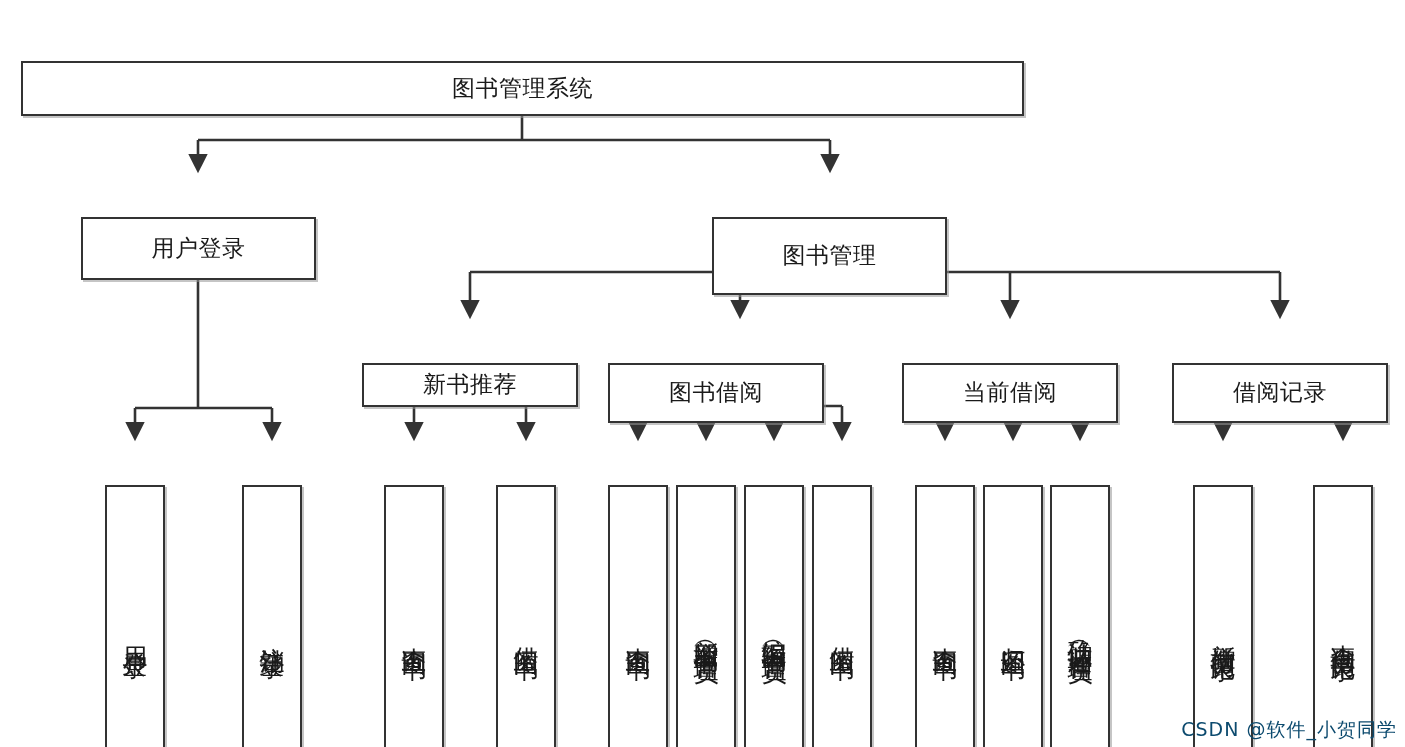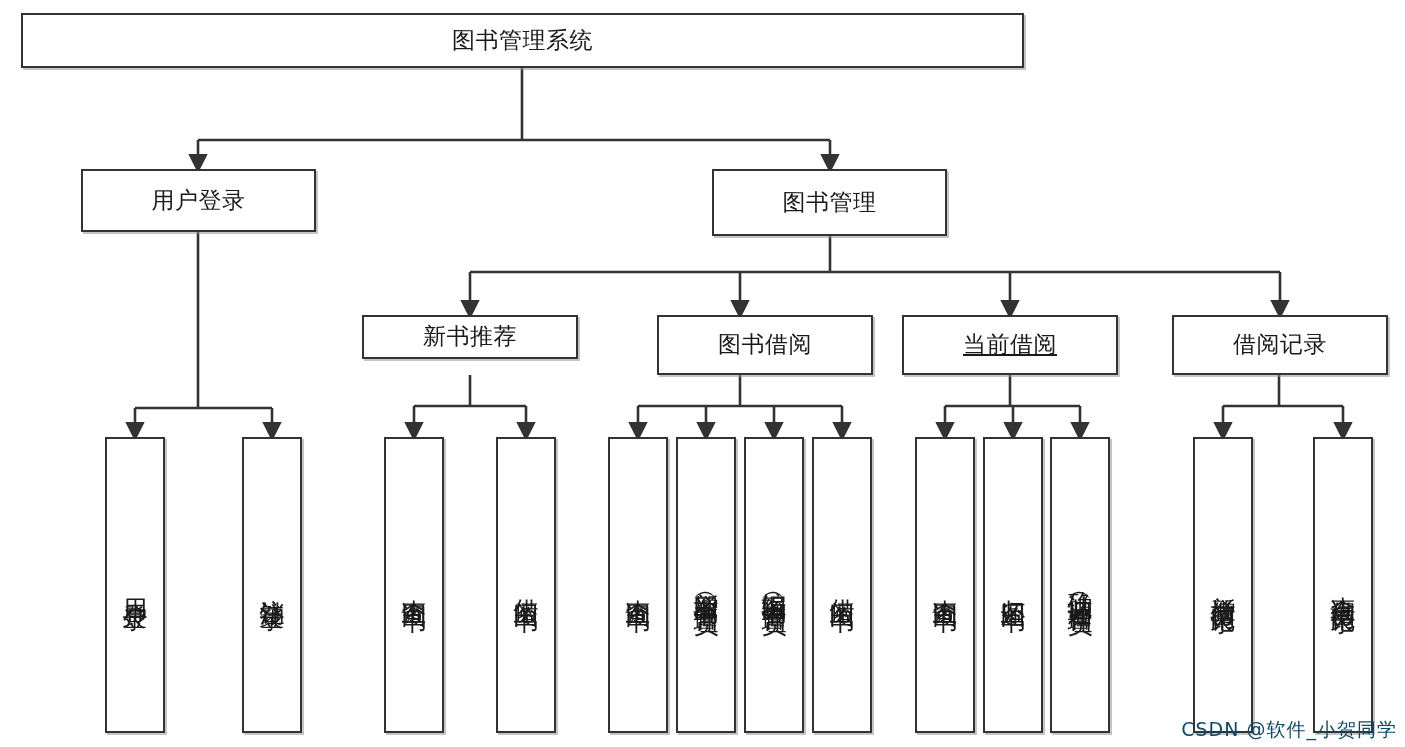--- a/index.html
+++ b/index.html
@@ -16,20 +16,21 @@
   .node{
     position:absolute;
     box-sizing:border-box;
     background:#ffffff;
     border:2.5px solid #333333;
     box-shadow:2px 2px 0 0 rgba(150,150,150,.55);
     display:flex;
     align-items:center;
     justify-content:center;
     color:#1a1a1a;
+    margin-top:48px;
   }
   .node .lbl{
     display:block;
     text-align:center;
     line-height:1.12;
     letter-spacing:.5px;
   }
   
   .node.h .lbl{font-size:23px;}
   .node.root .lbl{font-size:23px;}
@@ -115,31 +116,31 @@
     </g>
   </svg>
 
   <div class="node root h" style="left:21px;top:13px;width:1003px;height:55px;">
     <span class="lbl">图书管理系统</span>
   </div>
 
   <div class="node h" style="left:81px;top:169px;width:235px;height:63px;">
     <span class="lbl">用户登录</span>
   </div>
-  <div class="node h" style="left:712px;top:169px;width:235px;height:67px;">
+  <div class="node h" style="left:712px;top:169px;width:235px;height:78px;">
     <span class="lbl">图书管理</span>
   </div>
 
   <div class="node h" style="left:362px;top:315px;width:216px;height:44px;">
     <span class="lbl">新书推荐</span>
   </div>
-  <div class="node h" style="left:657px;top:315px;width:216px;height:60px;">
+  <div class="node h" style="left:608px;top:315px;width:216px;height:60px;">
     <span class="lbl">图书借阅</span>
   </div>
-  <div class="node h" style="left:902px;top:315px;width:216px;height:60px;text-decoration:underline;">
+  <div class="node h" style="left:902px;top:315px;width:216px;height:60px;">
     <span class="lbl">当前借阅</span>
   </div>
   <div class="node h" style="left:1172px;top:315px;width:216px;height:60px;">
     <span class="lbl">借阅记录</span>
   </div>
 
   <div class="node v" style="left:105px;top:437px;width:60px;height:296px;">
     <span class="lbl">用户登录</span>
   </div>
   <div class="node v" style="left:242px;top:437px;width:60px;height:296px;">

